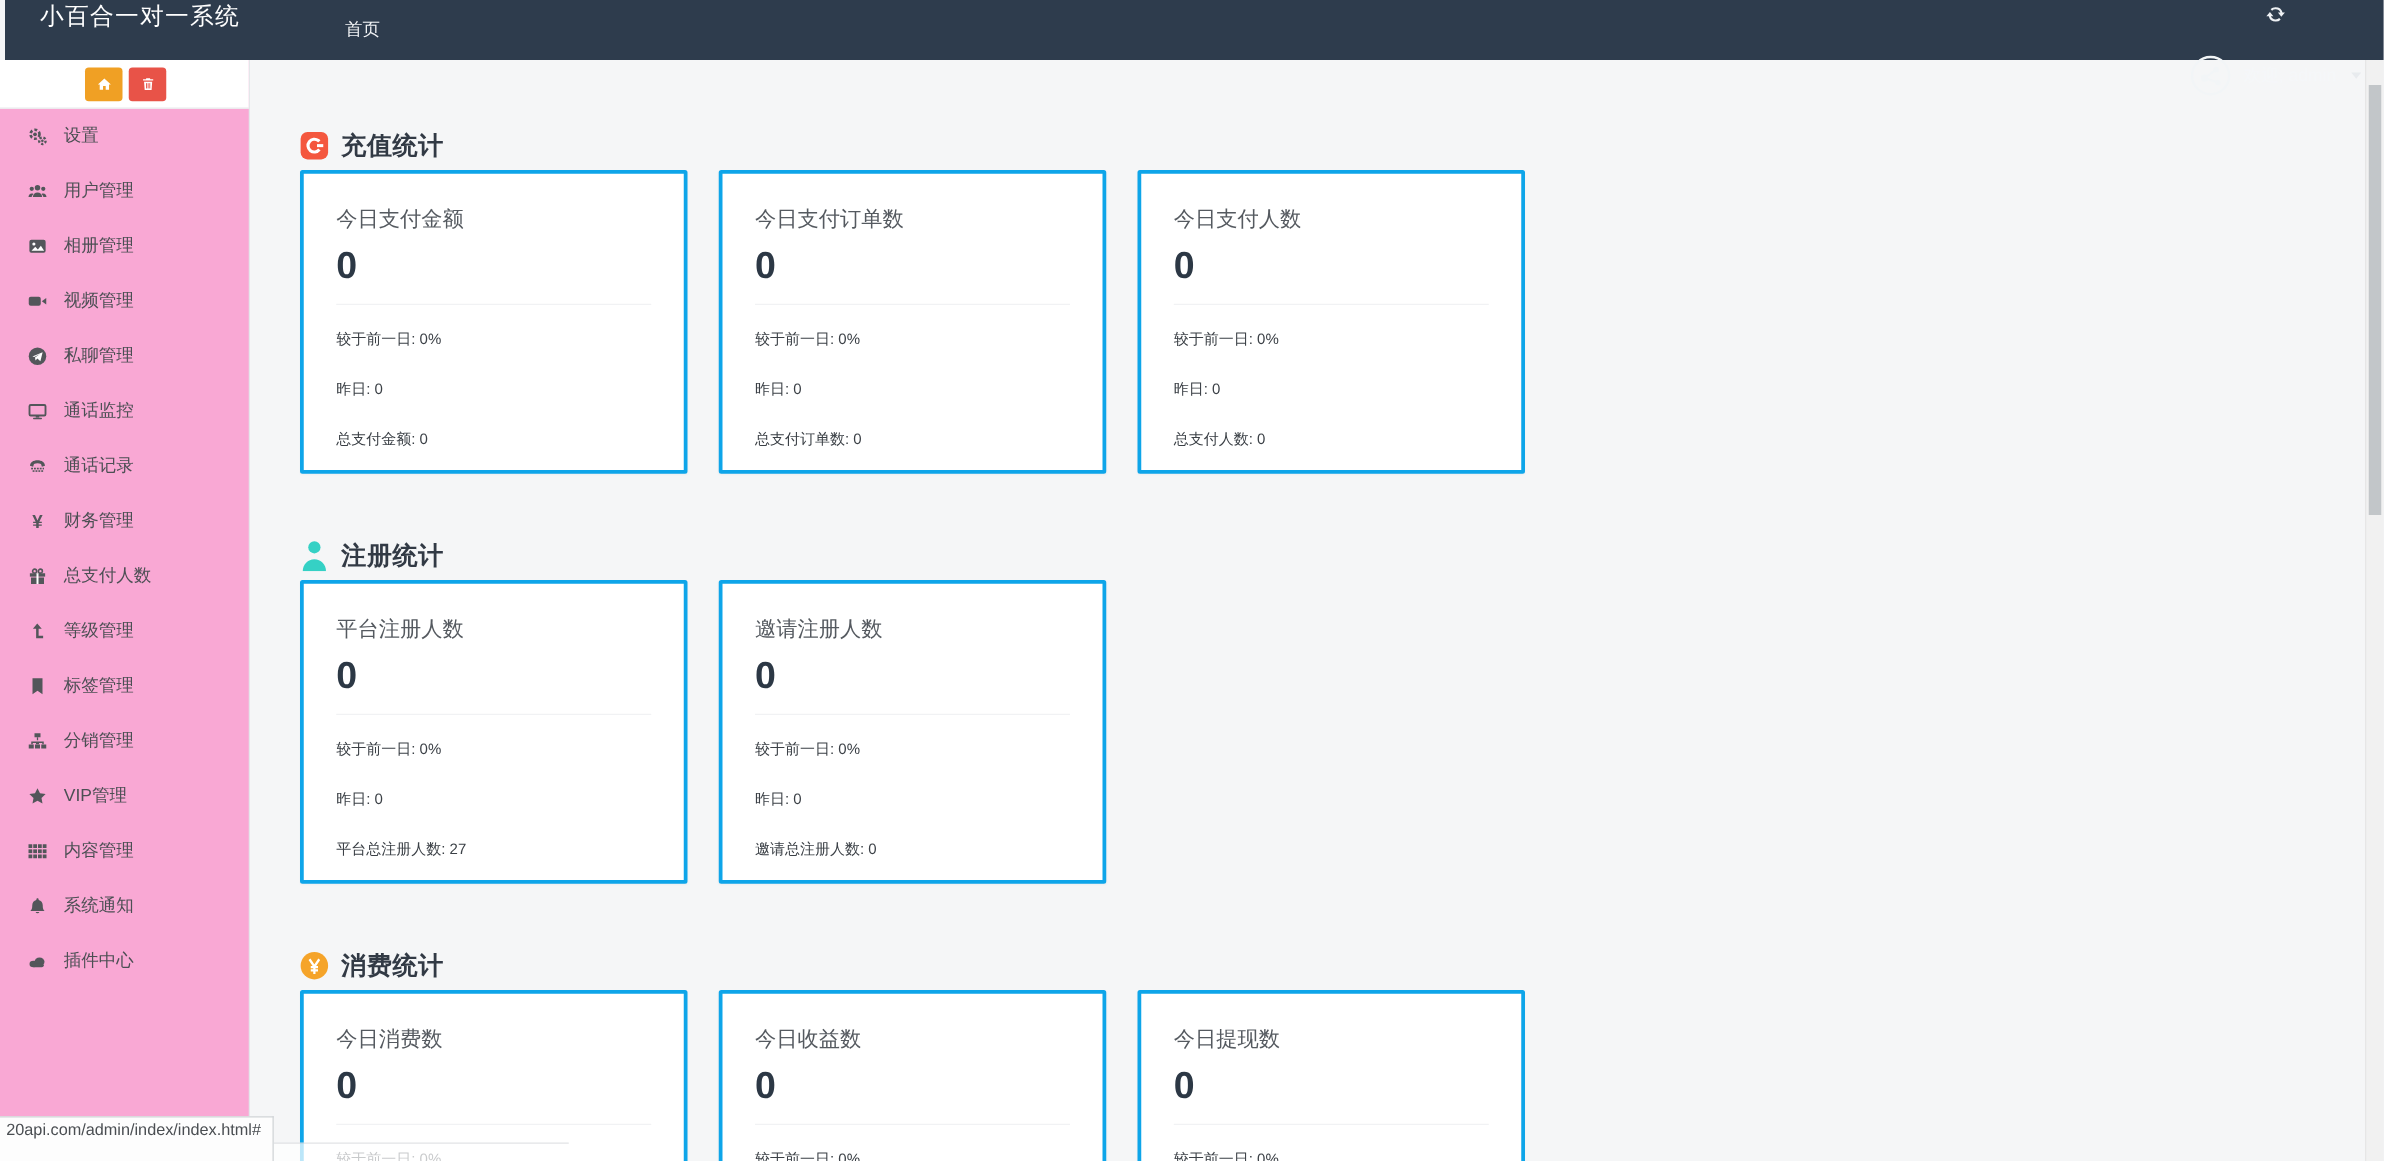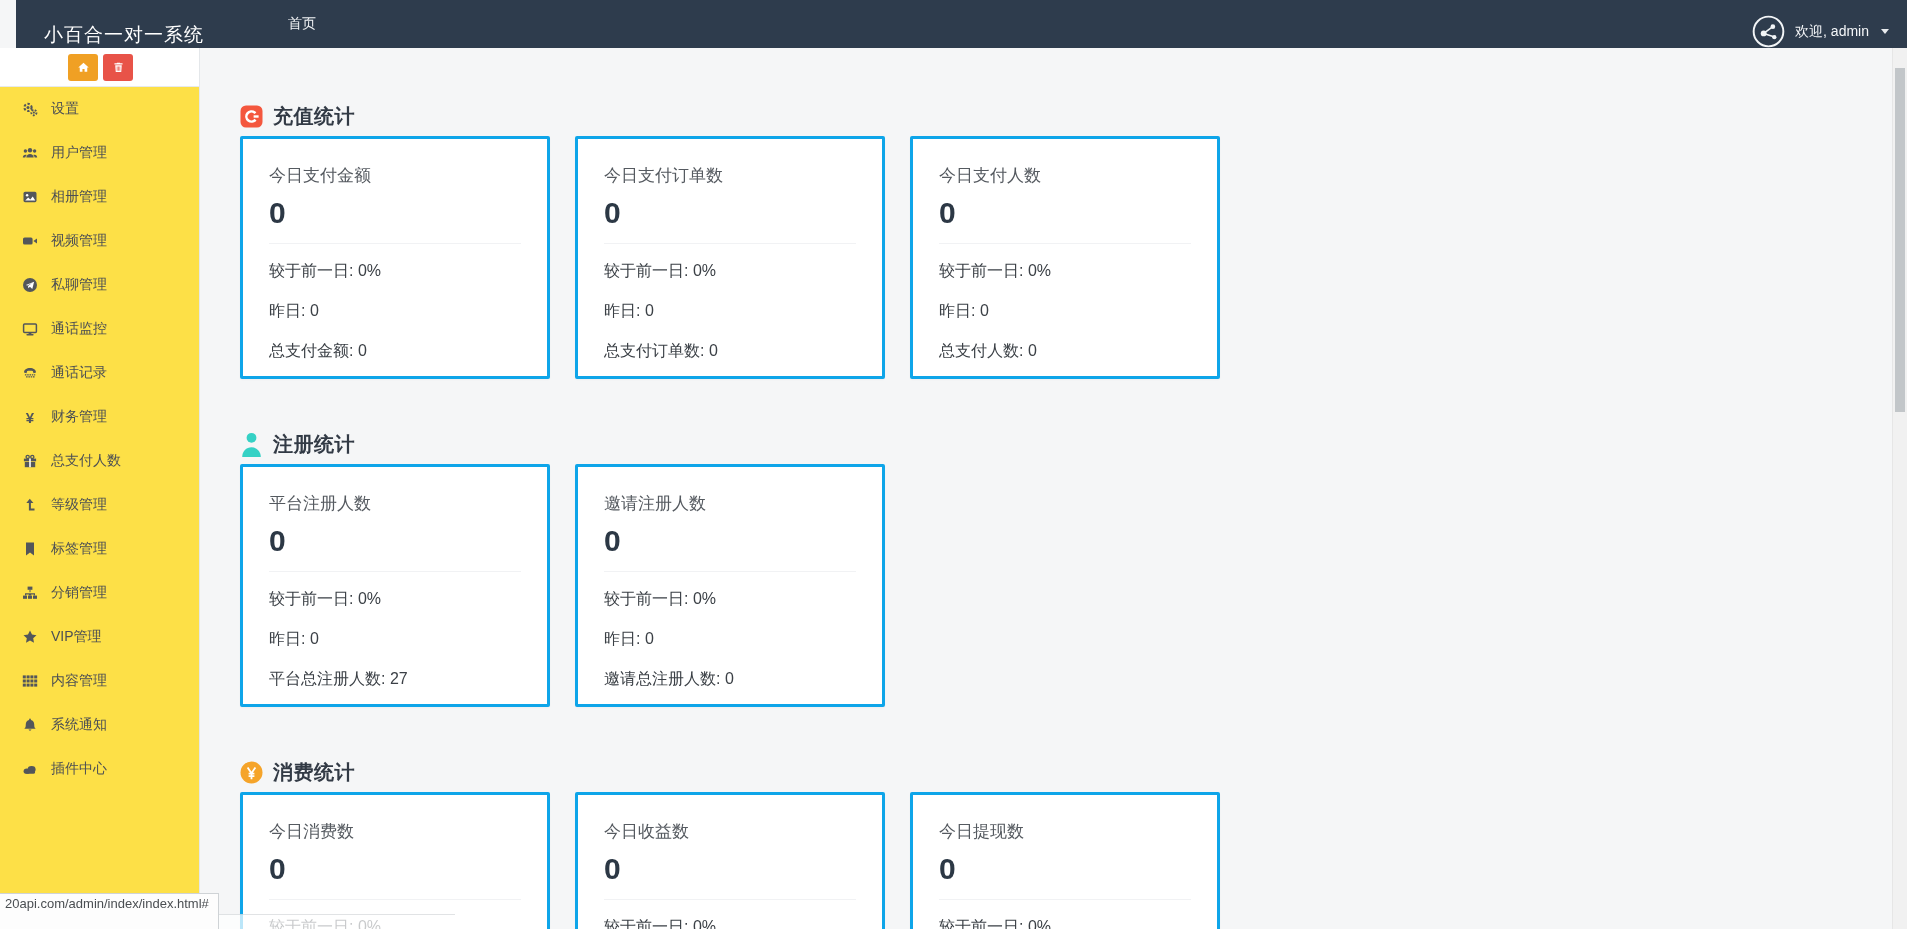--- a/index.html
+++ b/index.html
@@ -8,22 +8,22 @@
     font-family: "Liberation Sans", "DejaVu Sans", sans-serif;
     background:#e9e9e9;
   }
   #page {
     position:relative; width:1907px; height:929px;
     background:#f5f6f7; overflow:hidden;
   }
 
   
   .topbar {
-    position:absolute; top:0; left:16px; right:0; height:48px;
-    background:#2e3c4d; display:flex; align-items:flex-end;
+    position:absolute; top:0; left:4px; right:0; height:48px;
+    background:#2e3c4d; display:flex; align-items:flex-start;
     color:#fff; z-index:40;
   }
   .topbar-title {
     margin-left:28px; font-size:19px; letter-spacing:1px; color:#ffffff;
     white-space:nowrap;
   }
   .topbar-nav { margin-left:66px; display:flex; height:100%; }
   .topbar-nav-item {
     padding:16px 18px; display:flex; align-items:center; font-size:14px;
     color:#f2f4f6; cursor:pointer;
@@ -37,21 +37,21 @@
   .avatar-wrap svg.avatar { width:33px; height:33px; }
   .welcome { font-size:14px; color:#f5f7f9; white-space:nowrap; }
   .caret-down {
     width:0; height:0; border-left:4.5px solid transparent; border-right:4.5px solid transparent;
     border-top:5px solid #e8ebee; display:inline-block; margin-left:2px;
   }
 
   
   .sidebar {
     position:absolute; top:48px; left:0; bottom:0; width:200px;
-    background:#fde047; border-right:1px solid #e4e7ea; z-index:20;
+    background:#f9a8d4; border-right:1px solid #e4e7ea; z-index:20;
   }
   .tab-toolbar {
     height:39px; border-bottom:1px solid #e7eaec; display:flex; align-items:center;
     padding-left:68px; gap:5px; background:#fff;
   }
   .mini-btn {
     width:30px; height:27px; border:none; border-radius:3px; display:flex;
     align-items:center; justify-content:center; cursor:pointer; padding:0;
   }
   .mini-btn svg { width:13px; height:13px; }
@@ -79,21 +79,21 @@
   .cards { display:flex; gap:25px; }
   .stat-card {
     width:310px; height:243px; background:#ffffff;
     border:3px solid #0ea5e9; border-radius:2px;
     padding:26px 26px 0 26px;
     box-shadow:0 1px 2px rgba(0,0,0,0.03);
   }
   .stat-label { font-size:17px; color:#555a60; line-height:22px; }
   .stat-value { font-size:30px; font-weight:700; color:#2c3845; line-height:36px; margin-top:8px; }
   .stat-divider { border-bottom:1px solid #f1f2f4; margin-top:12px; }
-  .stat-row { margin-top:14px; font-size:16px; color:#3b4046; line-height:26px; white-space:nowrap; }
+  .stat-row { margin-top:14px; font-size:12px; color:#3b4046; line-height:26px; white-space:nowrap; }
 
   
   .scrollbar {
     position:absolute; top:48px; right:0; bottom:0; width:15px;
     background:#f1f1f1; border-left:1px solid #e6e6e6; z-index:30;
   }
   .scroll-thumb {
     position:absolute; top:20px; left:2px; right:2px; height:344px;
     background:#c2c6c9;
   }

